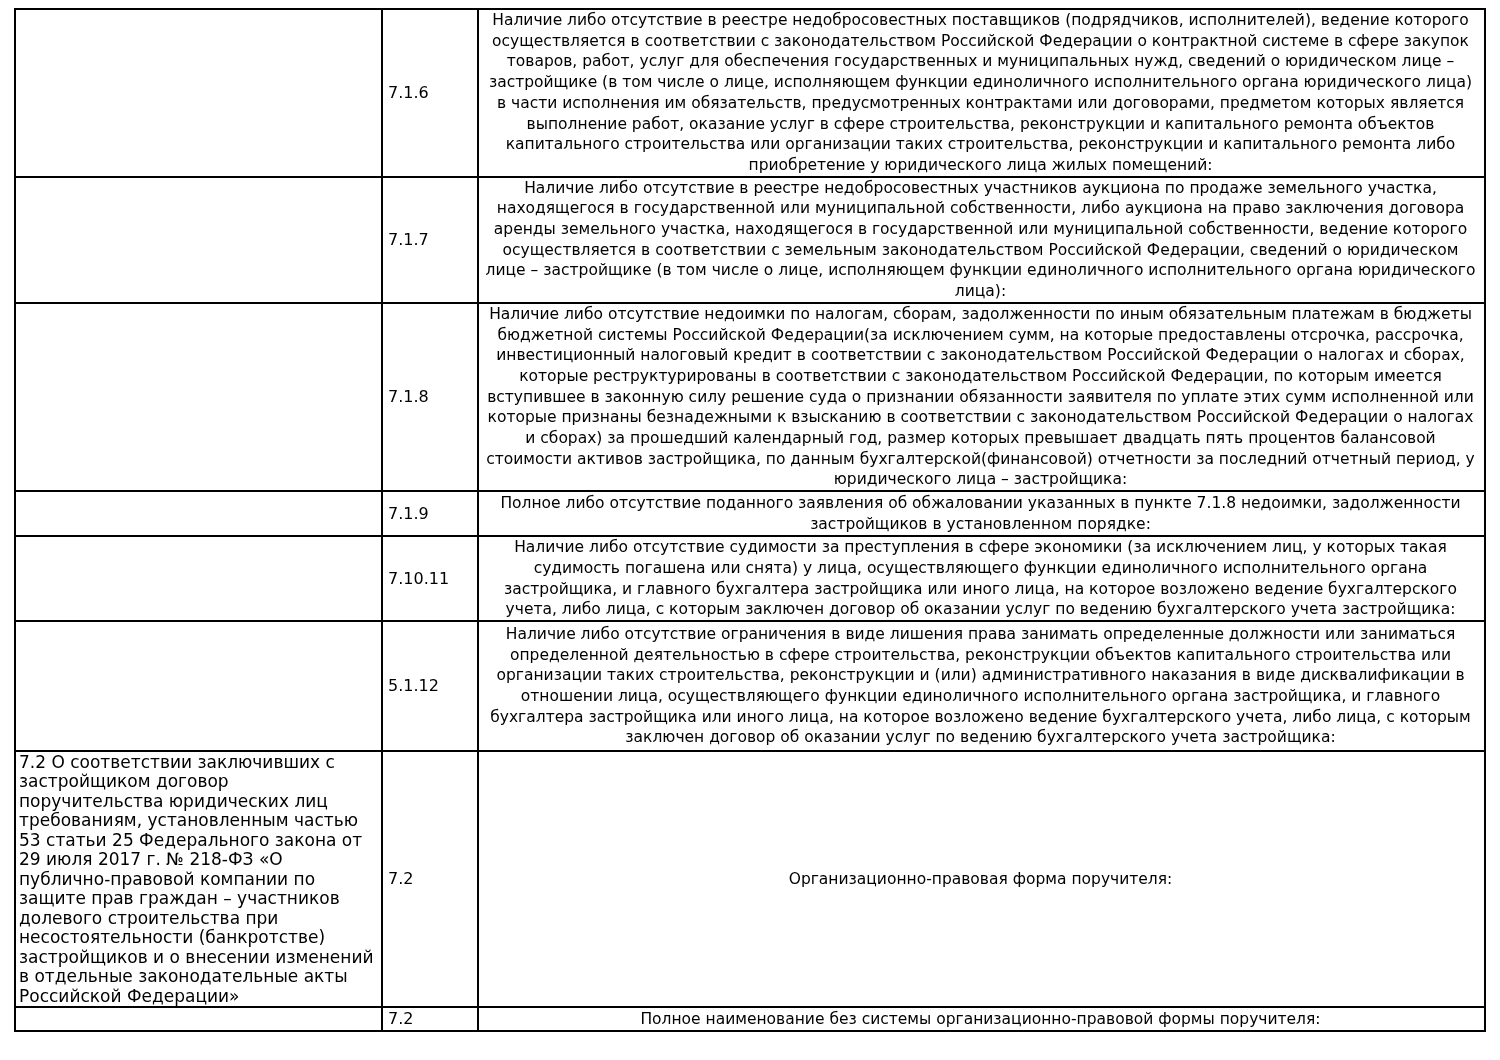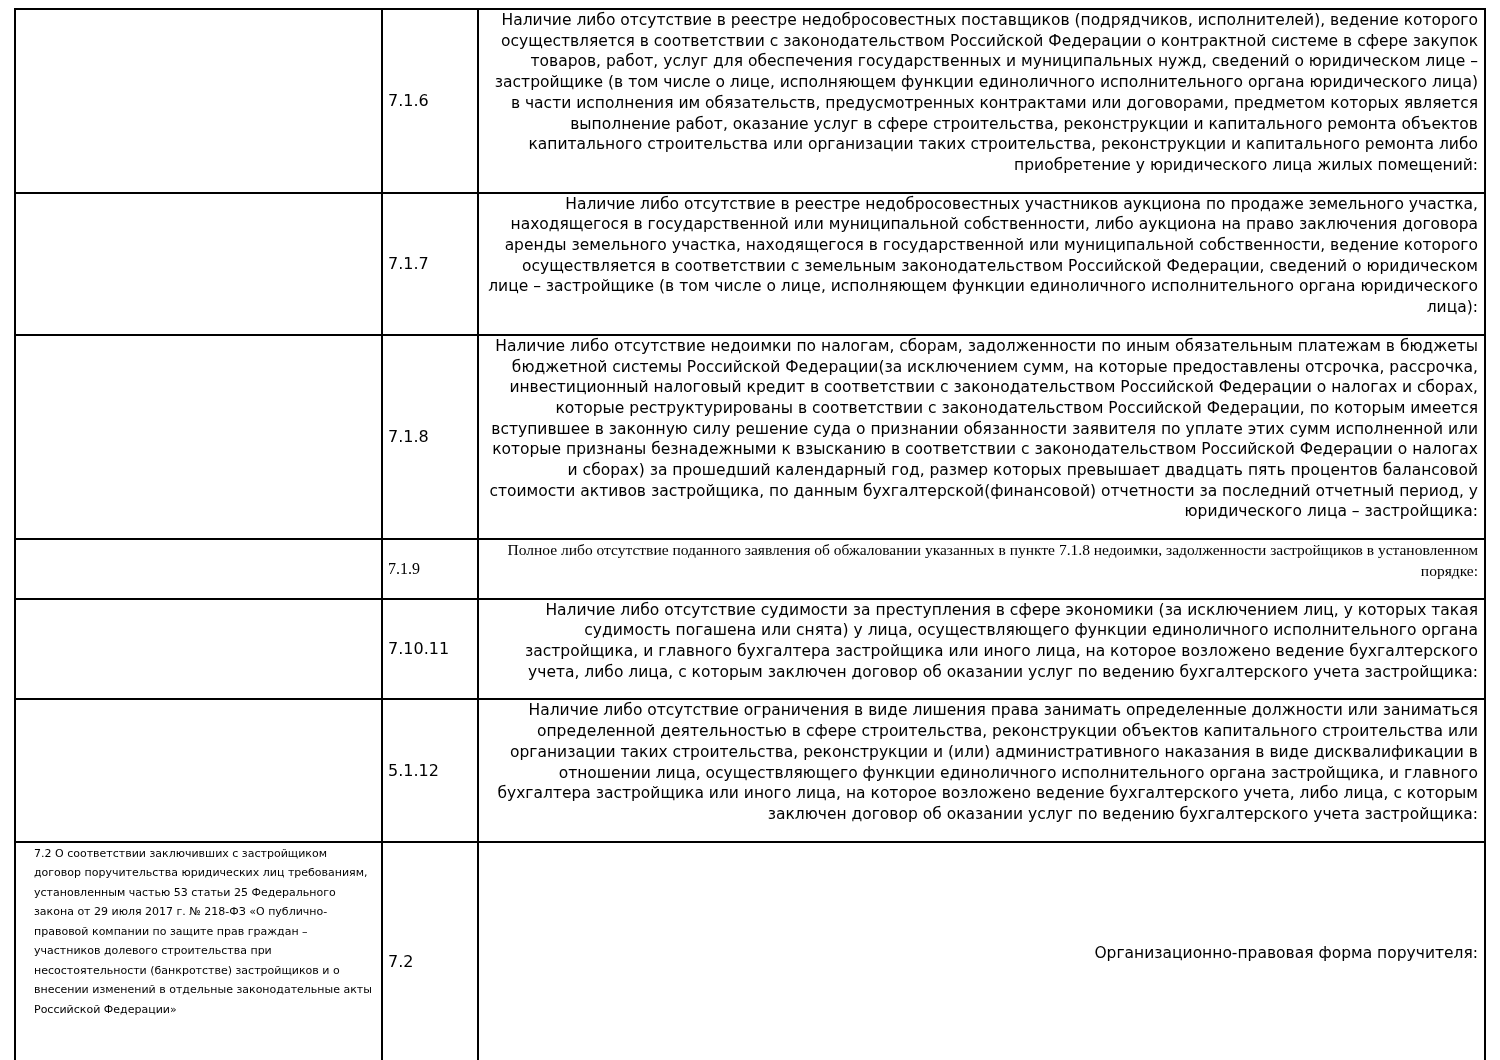--- a/index.html
+++ b/index.html
@@ -20,43 +20,43 @@
     margin: 8px 0 0 14px;
     width: 1470px;
   }
   table.decl-table td {
     border: 2px solid #000000;
     overflow: hidden;
     word-wrap: break-word;
   }
   td.col-desc {
     vertical-align: top;
-    font-size: 11px;
+    font-size: 17px;
     line-height: 19.5px;
-    padding: 1px 4px 0 18px;
+    padding: 1px 4px 0 3px;
     text-align: left;
   }
   td.col-num {
     vertical-align: middle;
     font-size: 16px;
     line-height: 20px;
     padding: 0 14px 0 5px;
     text-align: left;
   }
   td.col-text {
     vertical-align: middle;
     font-size: 15.5px;
     line-height: 20.7px;
-    padding: 0 6px 16px 4px;
-    text-align: right;
+    padding: 0 6px 0 4px;
+    text-align: center;
   }
   tr.r1 { height: 167px; }
   tr.r2 { height: 120px; }
   tr.r3 { height: 185px; }
-  tr.r4 { height: 45px; font-family: Liberation Serif, serif;  }
+  tr.r4 { height: 45px;  }
   tr.r5 { height: 45px;  }
   tr.r6 { height: 82px;  }
   tr.r7 { height: 130px; }
   tr.r8 { height: 240px; }
   tr.r9 { height: 24px;  }
 </style>
 </head>
 <body>
 
 <table class="decl-table">

